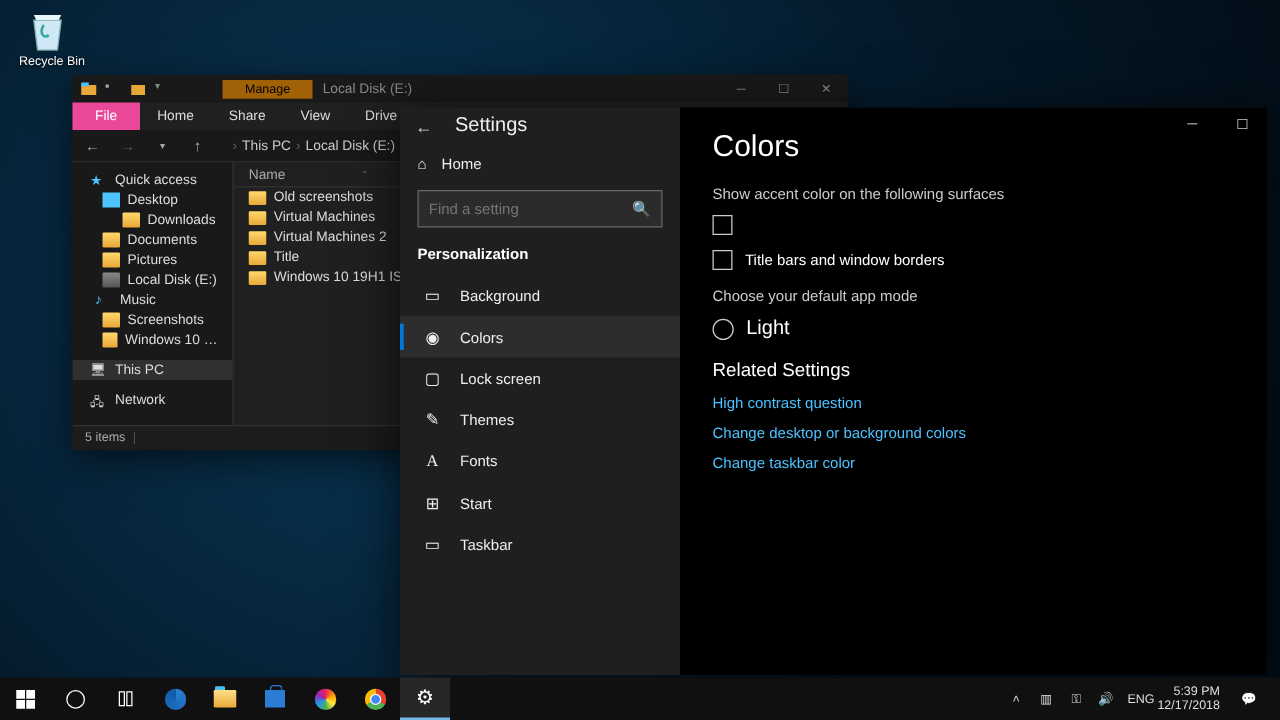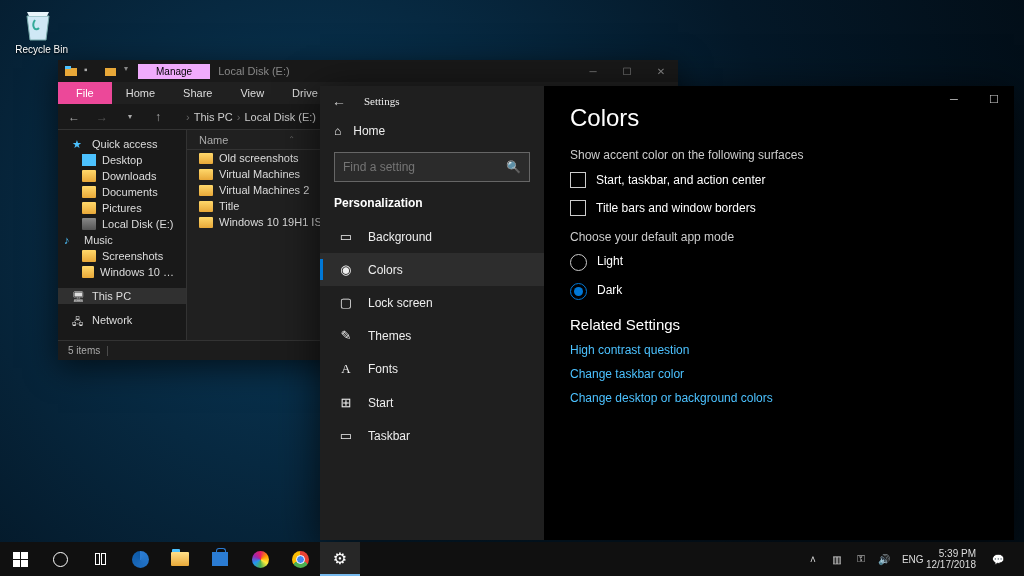--- a/index.html
+++ b/index.html
@@ -9,21 +9,21 @@
   .desktop-icon { position: absolute; top: 6px; left: 8px; width: 60px; text-align: right; cursor: pointer; }
   .desktop-icon .bin { width: 34px; height: 36px; margin: 0 auto 2px; position: relative; }
   .desktop-icon .bin svg { width: 100%; height: 100%; }
   .desktop-icon .label { font-size: 10px; color: #fff; text-shadow: 0 1px 2px #000; }
 
   
   .explorer { position: absolute; top: 60px; left: 58px; width: 620px; height: 300px; background: #191919; box-shadow: 0 8px 30px rgba(0,0,0,.6); }
   .explorer .titlebar { height: 22px; background: #191919; display: flex; align-items: center; }
   .explorer .titlebar .qat { display:flex; align-items:center; padding-left:6px; gap:6px; }
   .explorer .titlebar .qat span { width:14px; height:14px; display:inline-block; }
-  .explorer .titlebar .manage-tab { background: #f0abfc; color: #000; font-size: 10px; padding: 2px 18px; }
+  .explorer .titlebar .manage-tab { margin-left: 40px; background: #a16207; color: #000; font-size: 10px; padding: 2px 18px; }
   .explorer .titlebar .title { margin-left: 8px; color: #888; font-size: 11px; }
   .explorer .titlebar .winctl { margin-left: auto; display:flex; }
   .explorer .titlebar .winctl div { width: 34px; height: 22px; display:flex; align-items:center; justify-content:center; color:#888; font-size:10px;}
 
   .explorer .ribbon { height: 22px; background: #202020; display:flex; align-items:stretch; }
   .explorer .ribbon .rtab { padding: 0 14px; font-size:11px; color:#ddd; display:flex; align-items:center; }
   .explorer .ribbon .rtab.file { background:#ec4899; color:#fff; padding:1px 18px; }
 
   .explorer .addr { height: 26px; background: #191919; display: flex; align-items: center; padding: 0 6px; gap:8px; border-bottom:1px solid #333;}
   .explorer .addr .navbtn { width:20px; text-align:center; color:#aaa; font-size:12px; }
@@ -48,21 +48,21 @@
   .explorer .content .row { display:flex; align-items:center; gap:6px; padding:2px 12px; font-size:11px; color:#ddd; }
   .explorer .content .row .ficon { width:14px; height:11px; }
 
   .explorer .status { height:20px; background:#1c1c1c; border-top:1px solid #333; display:flex; align-items:center; padding:0 10px; font-size:10px; color:#aaa;}
 
   
   .settings { position: absolute; top: 86px; left: 320px; width: 694px; height: 454px; background: #1f1f1f; box-shadow: 0 8px 40px rgba(0,0,0,.7); display:flex; }
   .settings .left { width: 224px; background:#1f1f1f; padding: 0 0 10px 0; overflow:hidden;}
   .settings .topbar { height: 30px; display:flex; align-items:center; padding:0 12px; gap:18px; }
   .settings .topbar .back { font-size:14px; color:#ccc; }
-  .settings .topbar .title { font-size:11px; color:#eee;font-family:Liberation Serif, serif; }
+  .settings .topbar .title { font-size:16px; color:#eee; }
   .settings .winbtns { position:absolute; top:0; right:0; display:flex; }
   .settings .winbtns div { width:40px; height:26px; display:flex; align-items:center; justify-content:center; color:#ccc; font-size:11px; }
 
   .settings .home { display:flex; align-items:center; gap:12px; padding: 8px 14px; font-size:12px; color:#eee;}
   .settings .search { margin: 6px 14px 14px; height:30px; border:1px solid #666; background:#2b2b2b; display:flex; align-items:center; padding:0 8px; }
   .settings .search input { flex:1; background:transparent; border:none; outline:none; color:#ccc; font-size:12px; }
   .settings .search .sicon { color:#ccc; font-size:12px; }
 
   .settings .cat { padding: 0 14px 10px; font-size:12px; font-weight:600; color:#fff; }
 
@@ -70,21 +70,21 @@
   .settings .mitem.active { background:#2d2d2d; }
   .settings .mitem.active::before { content:""; position:absolute; left:0; top:6px; bottom:6px; width:3px; background:#0078d7; }
   .settings .mitem .micon { width:16px; text-align:center; font-size:13px; color:#eee;}
 
   .settings .right { flex:1; background:#000; padding: 18px 0 18px 0; overflow:hidden;}
   .settings .right .inner { padding: 0 26px; }
   .settings h1 { font-size:24px; font-weight:300; margin-bottom:16px; }
   .settings .sub { font-size:12px; color:#ccc; margin-bottom:10px; }
   .settings .chk { display:flex; align-items:center; gap:10px; margin-bottom:12px; font-size:12px;}
   .settings .chk .box { width:16px; height:16px; border:1.5px solid #ccc; }
-  .settings .radio { display:flex; gap:10px; margin-bottom:12px; font-size:12px;}
+  .settings .radio { display:flex; align-items:center; gap:10px; margin-bottom:12px; font-size:16px;}
   .settings .radio .r { width:17px; height:17px; border:1.5px solid #ccc; border-radius:50%; display:flex; align-items:center; justify-content:center;}
   .settings .radio .r.sel { border-color:#0078d7; }
   .settings .radio .r.sel::after { content:""; width:9px; height:9px; background:#0078d7; border-radius:50%; }
   .settings h2 { font-size:15px; font-weight:400; margin:16px 0 10px; }
   .settings .link { color:#4cc2ff; font-size:12px; margin-bottom:10px; display:block; cursor:pointer;}
 
   
   .taskbar { position:absolute; left:0; right:0; bottom:0; height:34px; background:#101010; display:flex; align-items:center; }
   .taskbar .tbtn { width:40px; height:34px; display:flex; align-items:center; justify-content:center; color:#fff; font-size:14px; }
   .taskbar .tbtn.active { background:#272727; border-bottom:2px solid #76b9ed; }
@@ -165,37 +165,37 @@
   <div class="body">
     <div class="nav">
       <div class="nitem">
           <span class="nicon star-icon"></span>
           <span>Quick access</span>
         </div>
       <div class="nitem" style="padding-left:24px">
           <span class="nicon" style="background:#4cc2ff"></span>
           <span>Desktop</span>
         </div>
-      <div class="nitem" style="padding-left:24px">
+      <div class="nitem" style="padding-left:40px">
           <span class="nicon folder-icon"></span>
           <span>Downloads</span>
         </div>
       <div class="nitem" style="padding-left:24px">
           <span class="nicon folder-icon"></span>
           <span>Documents</span>
         </div>
       <div class="nitem" style="padding-left:24px">
           <span class="nicon folder-icon"></span>
           <span>Pictures</span>
         </div>
       <div class="nitem" style="padding-left:24px">
           <span class="nicon drive-icon"></span>
           <span>Local Disk (E:)</span>
         </div>
-      <div class="nitem" style="padding-left:6px">
+      <div class="nitem" style="padding-left:18px">
           <span class="nicon music-icon"></span>
           <span>Music</span>
         </div>
       <div class="nitem" style="padding-left:24px">
           <span class="nicon folder-icon"></span>
           <span>Screenshots</span>
         </div>
       <div class="nitem" style="padding-left:24px">
           <span class="nicon folder-icon"></span>
           <span style="overflow:hidden;text-overflow:ellipsis;max-width:80px">Windows 10 19H1 ISOs</span>
@@ -289,39 +289,34 @@
         <span class="micon">▭</span>
         <span>Taskbar</span>
       </div>
   </div>
   <div class="right">
     <div class="inner">
       <h1>Colors</h1>
       <div class="sub">Show accent color on the following surfaces</div>
       <div class="chk">
           <span class="box"></span>
-          <span>Start, taskbar, and action center</span>
         </div>
       <div class="chk">
           <span class="box"></span>
           <span>Title bars and window borders</span>
         </div>
       <div class="sub" style="margin-top:14px">Choose your default app mode</div>
       <div class="radio">
           <span class="r"></span>
           <span>Light</span>
         </div>
-      <div class="radio">
-          <span class="r sel"></span>
-          <span>Dark</span>
-        </div>
       <h2>Related Settings</h2>
       <a class="link">High contrast question</a>
+      <a class="link">Change desktop or background colors</a>
       <a class="link">Change taskbar color</a>
-      <a class="link">Change desktop or background colors</a>
     </div>
   </div>
 </div>
 
 <div class="taskbar">
   <div class="tbtn">
       <div class="winlogo">
         <span></span>
         <span></span>
         <span></span>

